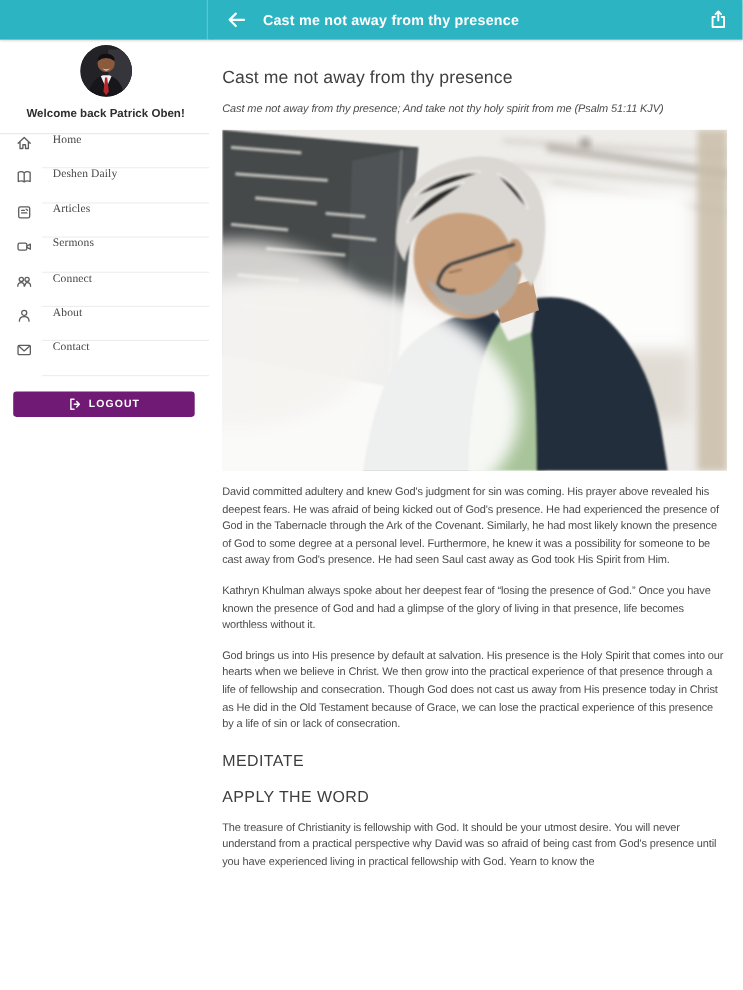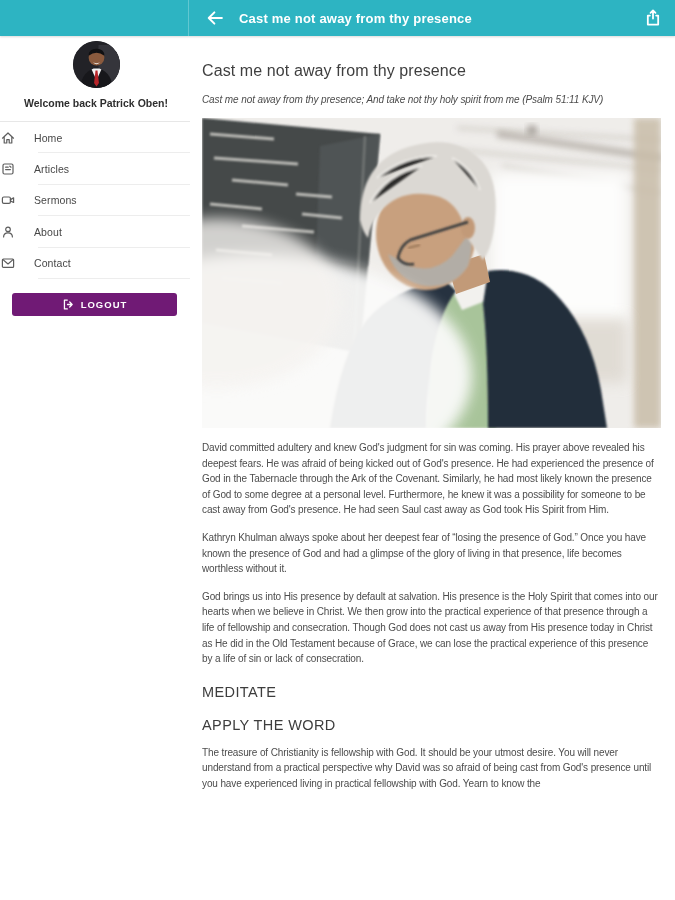--- a/index.html
+++ b/index.html
@@ -17,21 +17,21 @@
   .appbar .share { margin-right: 13px; width: 18px; height: 18px; cursor: pointer; flex: none; }
 
   
   .sidebar { position: absolute; top: 36px; left: 0; width: 195px; bottom: 0;
     background: #fff; border-right: 3px solid #eab308; }
   .avatar-wrap { display: flex; justify-content: center; margin-top: 5px; }
   .avatar { width: 47px; height: 47px; border-radius: 50%; overflow: hidden; background: #26262b; }
   .welcome { text-align: center; font-size: 10.5px; font-weight: bold; color: #2e2e2e; margin-top: 9px; padding: 0 8px; }
   .side-divider { height: 1px; background: #e7e7e7; margin-top: 12px; }
   .menu { }
-  .menu-item { display: flex; align-items: center; height: 31.4px; cursor: pointer; position: relative; }
+  .menu-item { display: flex; height: 31.4px; padding-left: 14px; cursor: pointer; position: relative; font-family: Liberation Serif, serif; }
   .menu-item .mi-icon { width: 16px; height: 16px; flex: none; display: flex; align-items: center; }
   .menu-item .mi-label { margin-left: 18px; font-size: 10.5px; color: #474747; letter-spacing: .1px; }
   .menu-item .row-divider { position: absolute; left: 38px; right: 0; bottom: 0; height: 1px; background: #ededed; }
   .logout { margin: 14px 12px 0 12px; height: 23px; background: #701a75; border-radius: 3px;
     display: flex; align-items: center; justify-content: center; cursor: pointer; border: none; width: 165px; }
   .logout span { color: #ffffff; font-size: 9.5px; font-weight: bold; letter-spacing: 1px; margin-left: 6px; }
 
   
   .content { position: absolute; top: 36px; left: 190px; right: 0; bottom: 0;
     padding: 0 14px 0 12px; overflow: hidden; background: #fff; }
@@ -94,35 +94,55 @@
         <svg class="icn" width="16" height="16" viewBox="0 0 16 16">
             <path d="M2.5 8.2 L8 3 L13.5 8.2 M4.2 7 V13 H6.8 V9.6 H9.2 V13 H11.8 V7"></path>
           </svg>
       </span>
       <span class="mi-label">Home</span>
       <span class="row-divider"></span>
     </div>
     <div class="menu-item">
       <span class="mi-icon">
         <svg class="icn" width="16" height="16" viewBox="0 0 16 16">
+            <path d="M8 4.2 C6.6 2.9 4.4 2.9 2.6 3.6 V12 C4.4 11.3 6.6 11.3 8 12.4 C9.4 11.3 11.6 11.3 13.4 12 V3.6 C11.6 2.9 9.4 2.9 8 4.2 Z M8 4.2 V12.4"></path>
+          </svg>
+      </span>
+      <span class="mi-label">Deshen Daily</span>
+      <span class="row-divider"></span>
+    </div>
+    <div class="menu-item">
+      <span class="mi-icon">
+        <svg class="icn" width="16" height="16" viewBox="0 0 16 16">
             <rect x="3" y="3" width="10" height="10" rx="1.5"></rect>
             <path d="M5.6 6.2 H8.2 M5.6 8.6 H10.4 M9.8 5.2 L11 6.2"></path>
           </svg>
       </span>
       <span class="mi-label">Articles</span>
       <span class="row-divider"></span>
     </div>
     <div class="menu-item">
       <span class="mi-icon">
         <svg class="icn" width="16" height="16" viewBox="0 0 16 16">
             <rect x="2.4" y="5" width="8" height="6.4" rx="1.4"></rect>
             <path d="M10.4 7.6 L13.6 5.9 V10.5 L10.4 8.9"></path>
           </svg>
       </span>
       <span class="mi-label">Sermons</span>
+      <span class="row-divider"></span>
+    </div>
+    <div class="menu-item">
+      <span class="mi-icon">
+        <svg class="icn" width="16" height="16" viewBox="0 0 16 16">
+            <circle cx="5.4" cy="6" r="1.9"></circle>
+            <circle cx="10.6" cy="6" r="1.9"></circle>
+            <path d="M2.2 12.2 C2.2 9.8 3.8 9 5.4 9 C7 9 8 9.8 8 12.2 M8.6 11.6 C9 9.6 9.6 9 10.6 9 C12.2 9 13.8 9.8 13.8 12.2"></path>
+          </svg>
+      </span>
+      <span class="mi-label">Connect</span>
       <span class="row-divider"></span>
     </div>
     <div class="menu-item">
       <span class="mi-icon">
         <svg class="icn" width="16" height="16" viewBox="0 0 16 16">
             <circle cx="8" cy="5.4" r="2.3"></circle>
             <path d="M3.6 13 C3.6 9.9 5.6 8.9 8 8.9 C10.4 8.9 12.4 9.9 12.4 13"></path>
           </svg>
       </span>
       <span class="mi-label">About</span>

